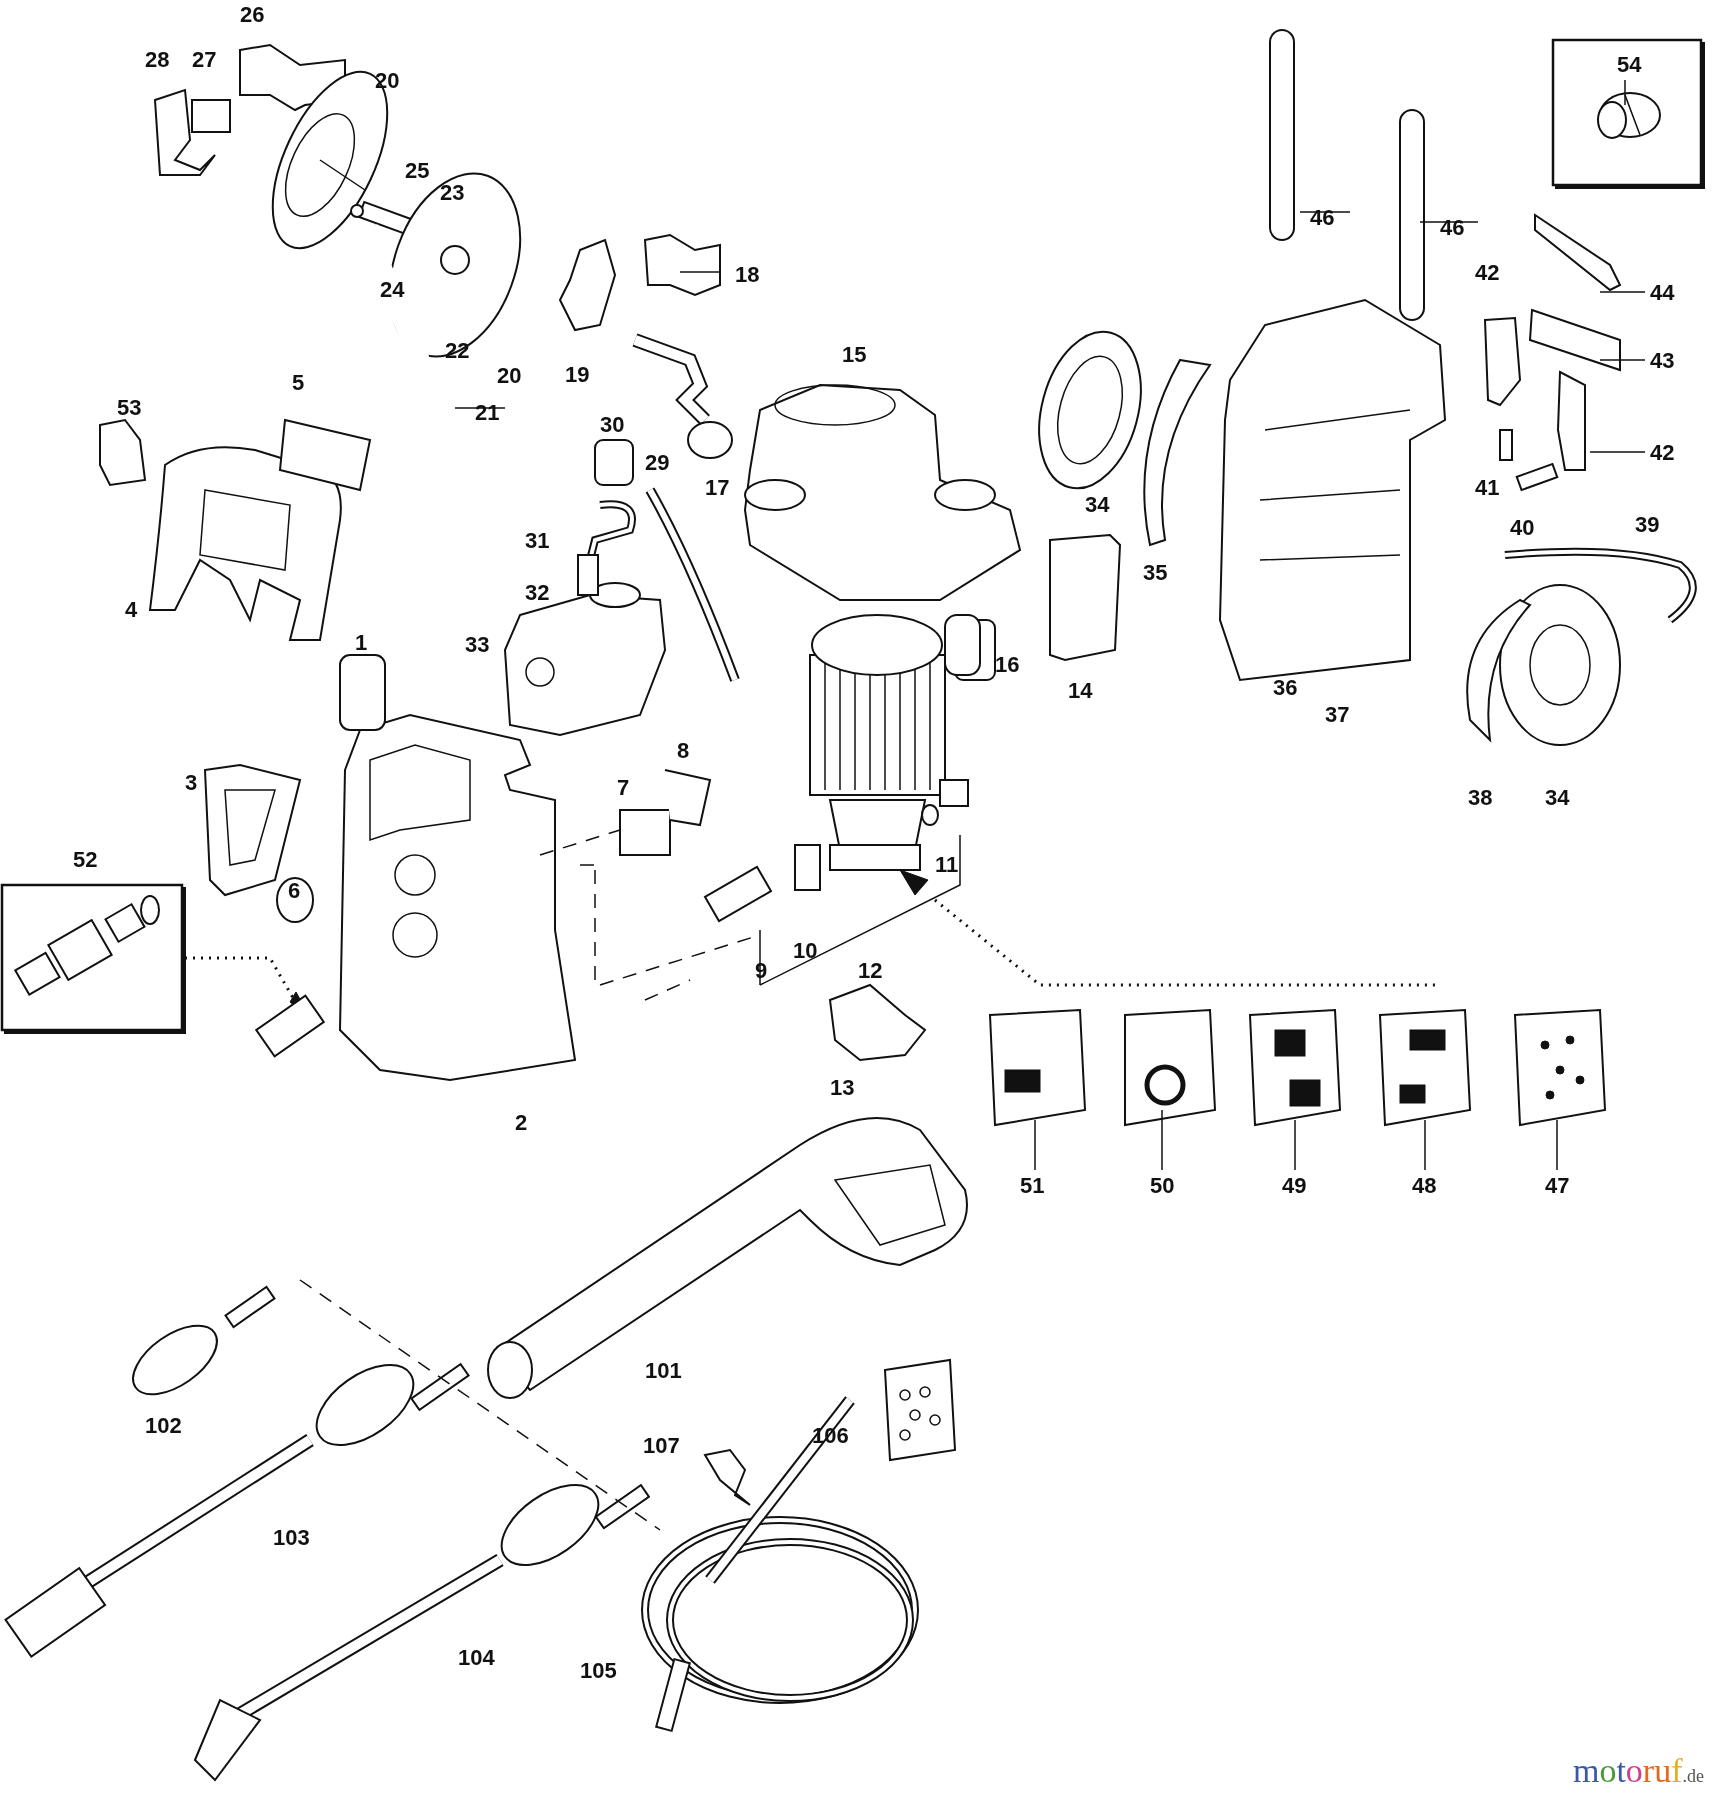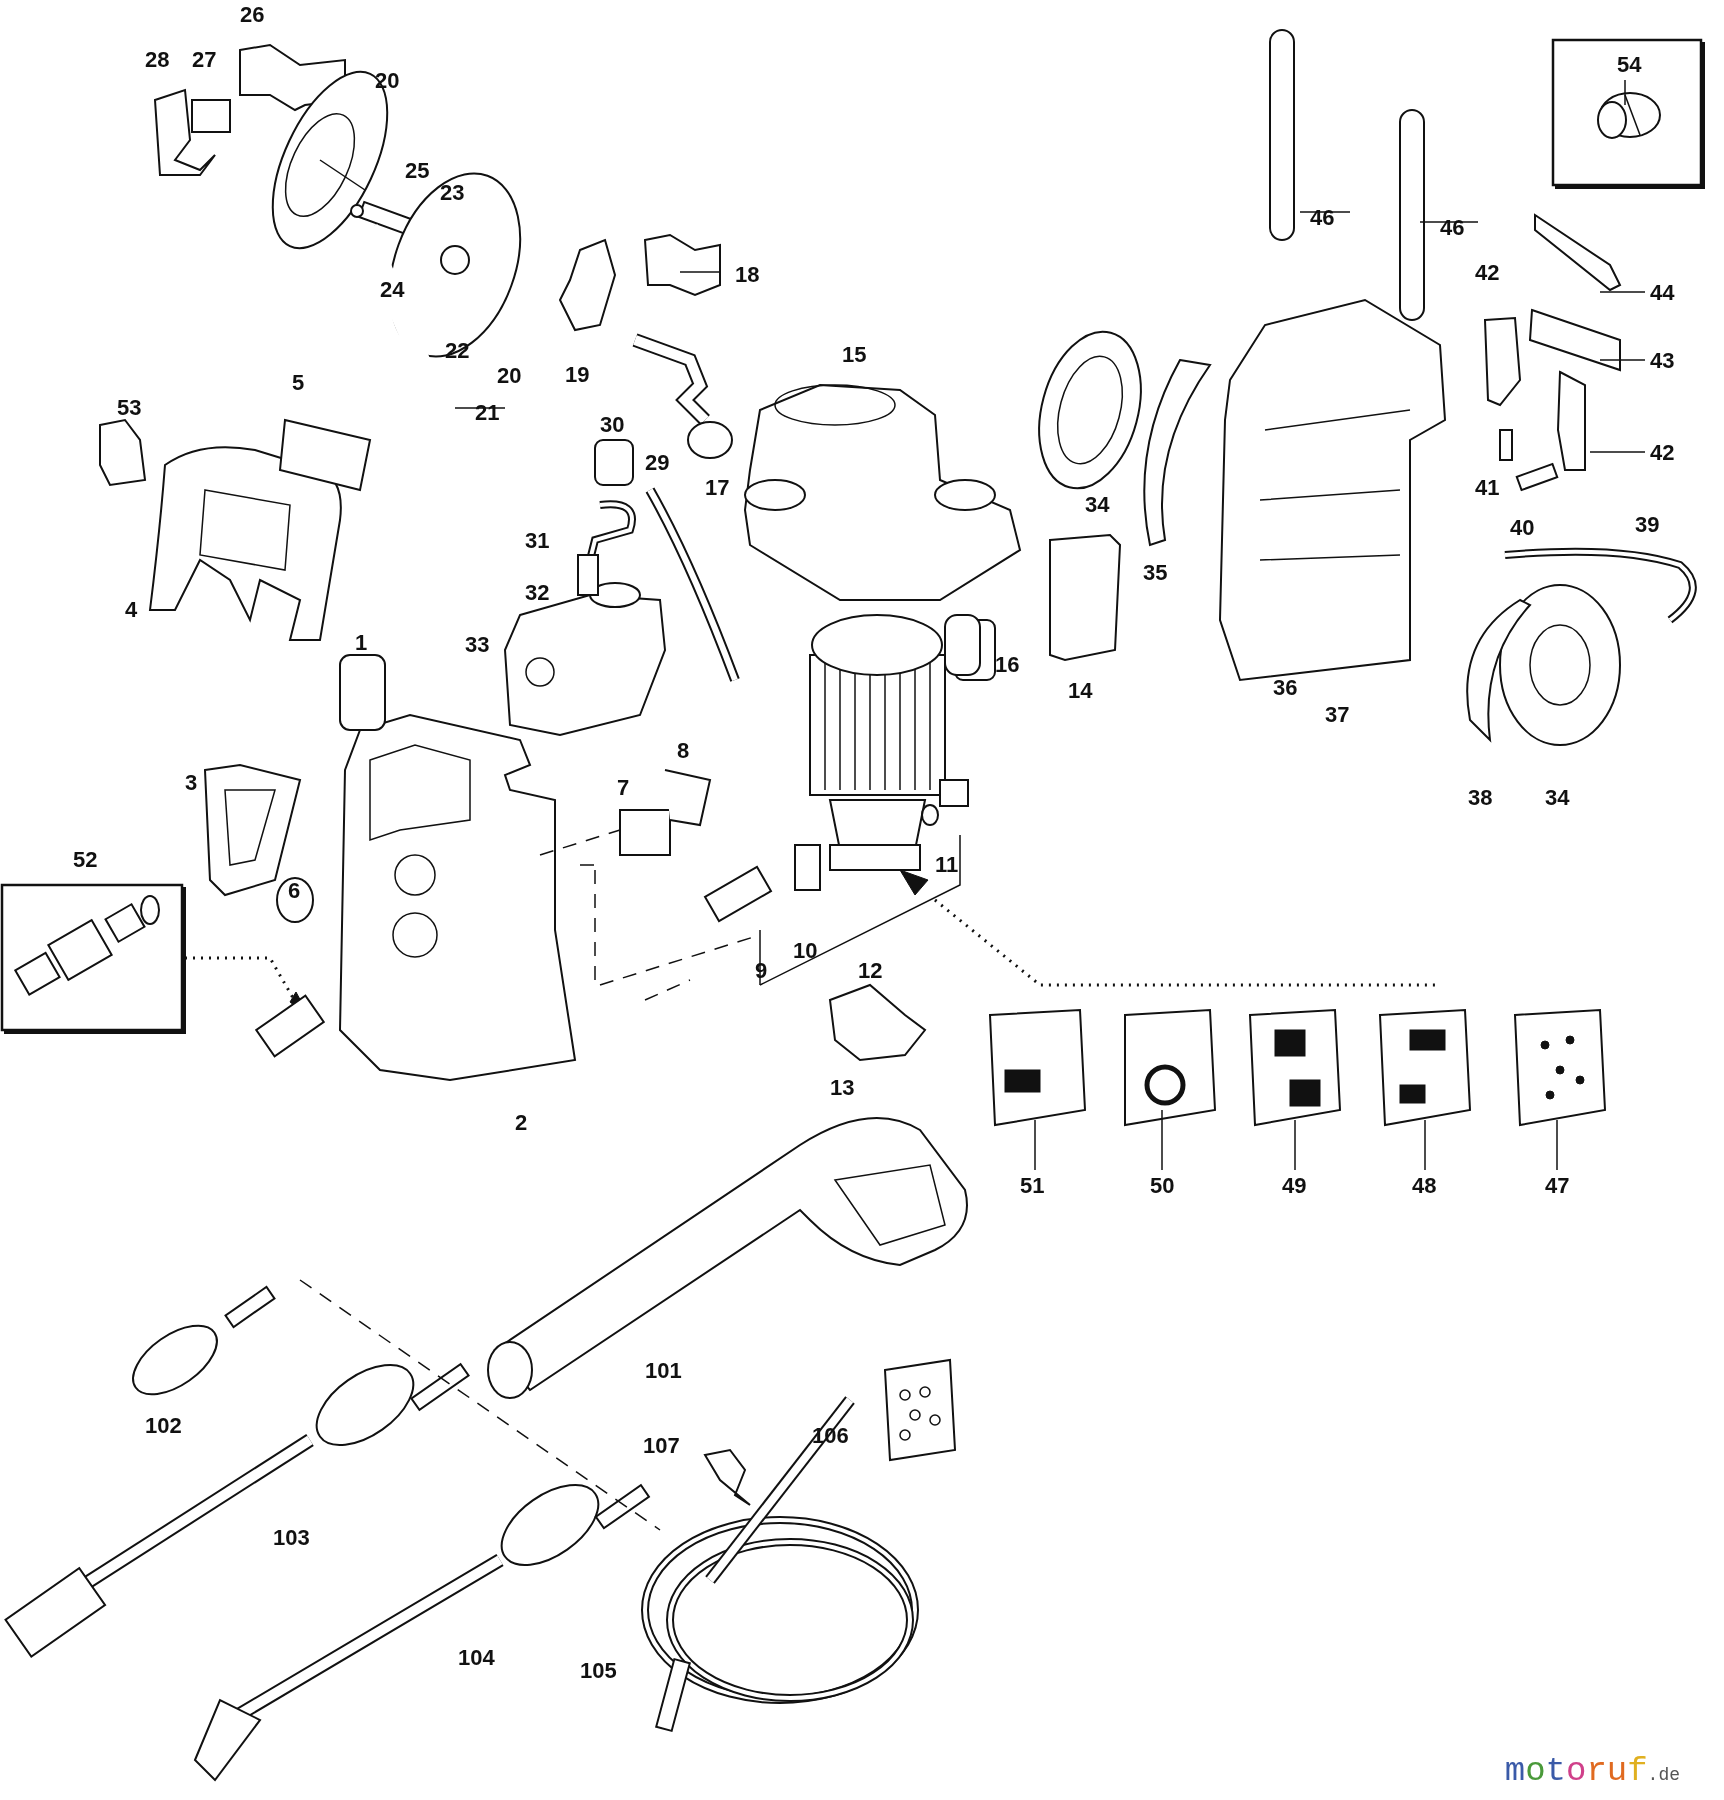--- a/index.html
+++ b/index.html
@@ -6,21 +6,21 @@
   body { width:1724px; height:1800px; position:relative; overflow:hidden;
          font-family:"Liberation Sans", sans-serif; }
   #diagram { position:absolute; left:0; top:0; width:1724px; height:1800px; }
   .lbl { font-family:"Liberation Sans", sans-serif; font-size:22px; font-weight:bold; fill:#111; }
   .part { fill:#fff; stroke:#111; stroke-width:2; }
   .thin { fill:none; stroke:#111; stroke-width:1.5; }
   .lead { fill:none; stroke:#111; stroke-width:1.5; }
   .dash { fill:none; stroke:#111; stroke-width:1.5; stroke-dasharray:14 10; }
   .dot  { fill:none; stroke:#111; stroke-width:3; stroke-dasharray:2 6; }
   .dark { fill:#111; stroke:#111; }
-  .watermark { position:absolute; right:44px; bottom:10px; font-family:Liberation Mono, monospace; font-size:34px; }
+  .watermark { position:absolute; right:20px; bottom:10px; font-family:Liberation Serif, serif; font-size:34px; }
   .watermark .tld { font-size:18px; color:#555; }
 </style>
 </head>
 <body>
 
 <svg id="diagram" viewBox="0 0 1724 1800" xmlns="http://www.w3.org/2000/svg">
 
   <g>
     <rect x="1553" y="40" width="148" height="145" fill="#fff" stroke="#111" stroke-width="2.5"></rect>
     <path d="M1555 187 L1703 187 L1703 42" fill="none" stroke="#111" stroke-width="4"></path>

